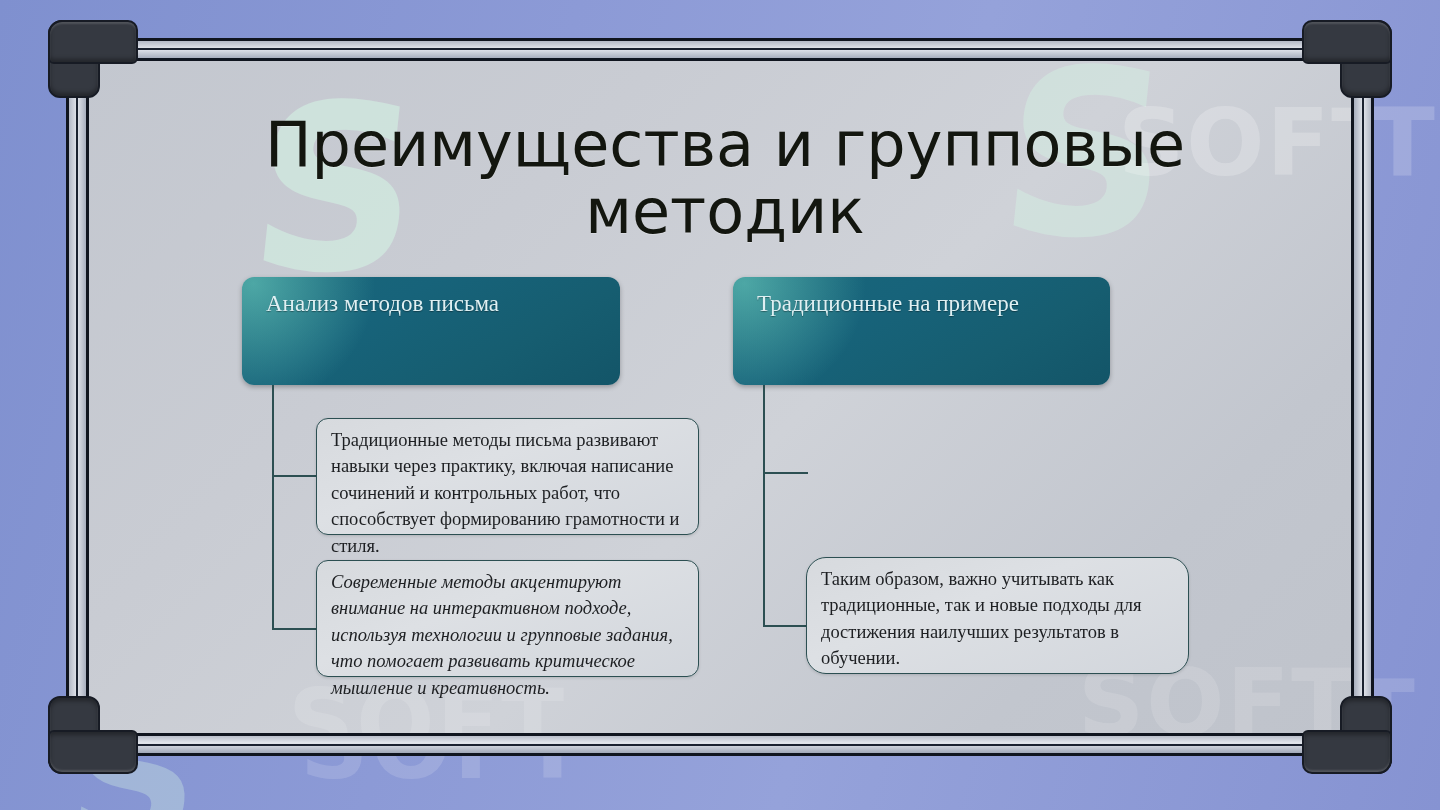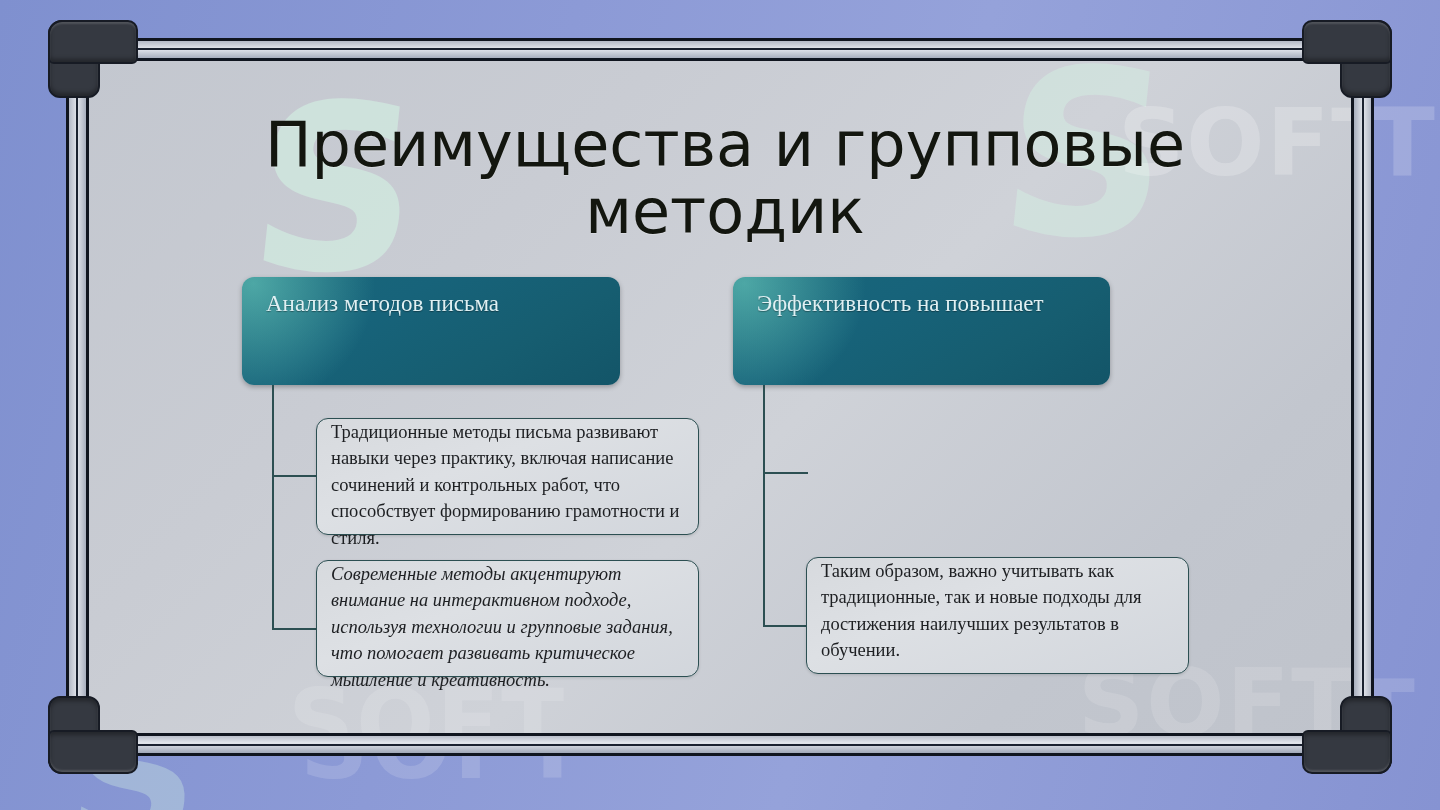--- a/index.html
+++ b/index.html
@@ -102,28 +102,28 @@
   .head-box.right{left:733px;top:277px;width:377px;}
 
   .body-box{
     position:absolute;height:115px;
     border:1.6px solid #2c4f52;
     border-radius:12px;
     background:linear-gradient(160deg,#d7dade 0%,#dde0e4 40%,#d2d6dc 100%);
     box-shadow:0 1px 3px rgba(0,0,0,.14);
   }
   .body-box .txt{
-    position:absolute;left:14px;top:0;width:352px;
+    position:absolute;left:14px;top:8px;width:352px;
     font-family:"Liberation Serif", serif;
     font-size:18.5px;line-height:1.43;color:#1d1f22;
   }
   .bb1{left:316px;top:418px;width:381px;}
   .bb2{left:316px;top:560px;width:381px;font-style:italic;}
   .bb3{left:806px;top:415px;width:381px;}
-  .bb4{left:806px;top:557px;width:381px;}
+  .bb4{left:806px;top:557px;width:381px;border-radius:20px;}
 
   .conn{position:absolute;background:#2c4f52;}
   .conn.v{width:2px;}
   .conn.h{height:2px;}
 </style>
 </head>
 <body>
 
 <div class="slide">
 
@@ -195,21 +195,21 @@
     <div class="conn h" style="left:272px;top:628px;width:46px;"></div>
 
     <div class="body-box bb1">
       <div class="txt">Традиционные методы письма развивают навыки через практику, включая написание сочинений и контрольных работ, что способствует формированию грамотности и стиля.</div>
     </div>
     <div class="body-box bb2">
       <div class="txt">Современные методы акцентируют внимание на интерактивном подходе, используя технологии и групповые задания, что помогает развивать критическое мышление и креативность.</div>
     </div>
 
     <div class="head-box right">
-      <div class="label">Эффективность на повышает</div>
+      <div class="label">Традиционные на примере</div>
     </div>
     <div class="conn v" style="left:763px;top:385px;height:242px;"></div>
     <div class="conn h" style="left:763px;top:472px;width:45px;"></div>
     <div class="conn h" style="left:763px;top:625px;width:45px;"></div>
 
     <div class="body-box bb4">
       <div class="txt">Таким образом, важно учитывать как традиционные, так и новые подходы для достижения наилучших результатов в обучении.</div>
     </div>
   </div>
 

